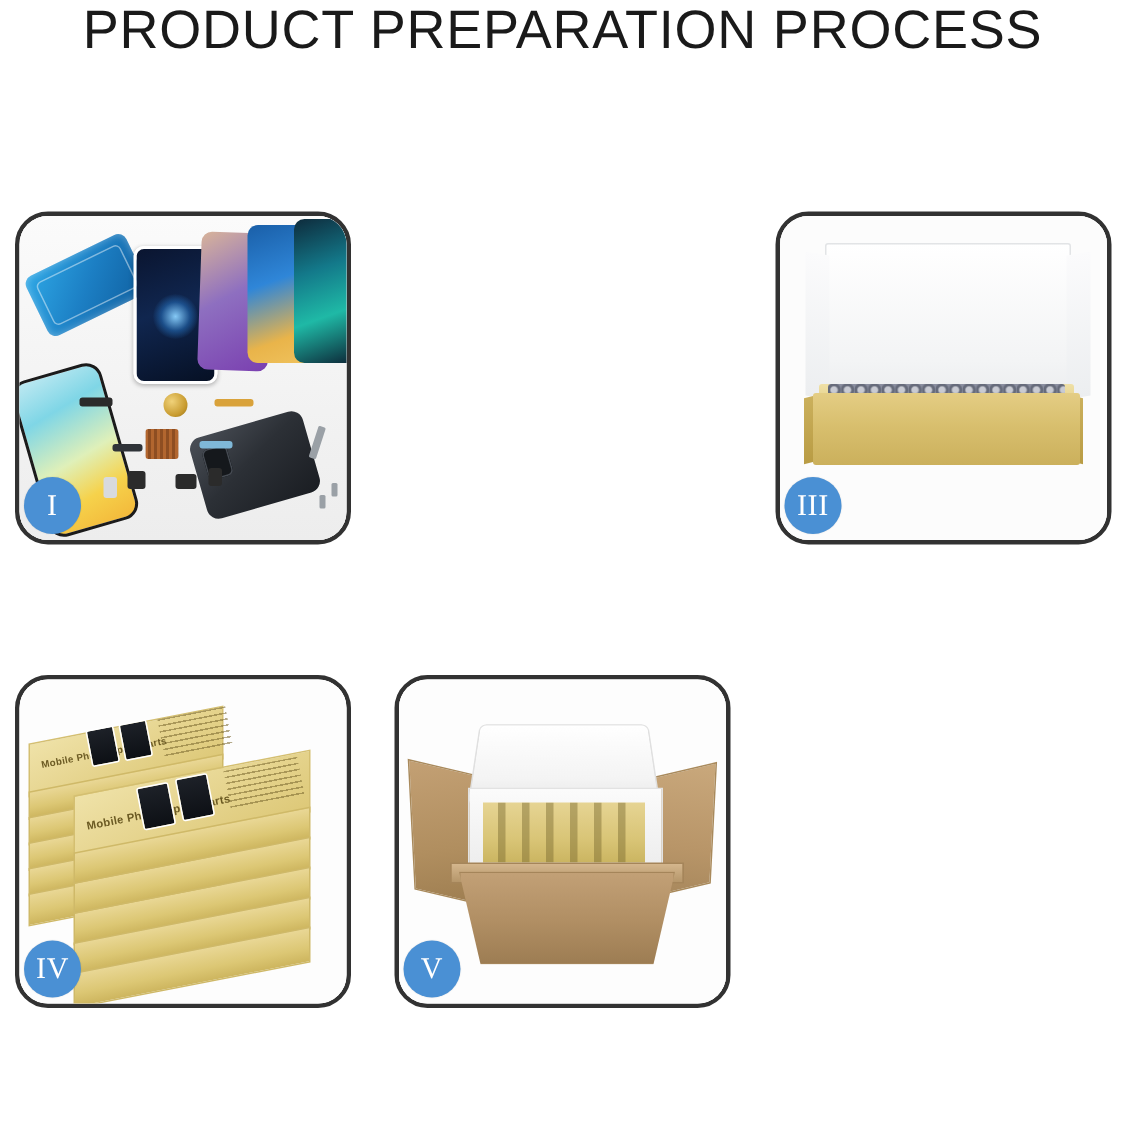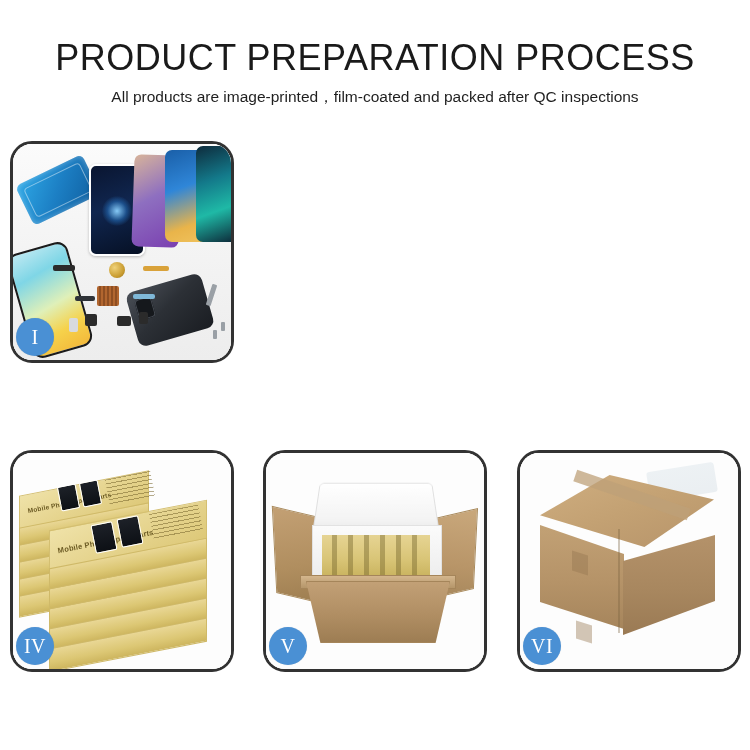--- a/index.html
+++ b/index.html
@@ -23,21 +23,20 @@
   
   .header {
     position: absolute;
     left: 0;
     top: 0;
     width: 750px;
     text-align: center;
   }
   .title {
     margin: 0;
-    padding-top: 38px;
     font-size: 36px;
     line-height: 40px;
     font-weight: normal;
     letter-spacing: 0.5px;
     color: #1a1a1a;
     font-family: "Liberation Sans", sans-serif;
     white-space: nowrap;
   }
   .subtitle {
     margin: 0;
@@ -366,21 +365,20 @@
     transform: rotate(-9deg); border-radius:3px;
   }
 </style>
 </head>
 <body>
 
 <div class="page">
 
   <div class="header">
     <h1 class="title">PRODUCT PREPARATION PROCESS</h1>
-    <p class="subtitle">All products are image-printed，film-coated and packed after QC inspections</p>
   </div>
 
   <div class="grid">
 
     <div class="card c1">
       <div class="clip">
         <div class="sc1">
           <div class="ph ph-blue"></div>
           <div class="ph ph-glass"></div>
           <div class="ph ph-purple"></div>
@@ -400,20 +398,33 @@
           <div class="prt blk" style="left:56px;top:174px;width:9px;height:14px;background:#d8dade;"></div>
           <div class="prt scr" style="left:200px;top:186px;"></div>
           <div class="prt scr" style="left:208px;top:178px;"></div>
           <div class="prt scr" style="left:196px;top:140px;width:5px;height:22px;transform:rotate(18deg);"></div>
         </div>
       </div>
       <div class="badge">I</div>
     </div>
 
 
+    <div class="card c3">
+      <div class="clip">
+        <div class="sc3">
+          <div class="k3-lid"></div>
+          <div class="k3-flap-l"></div>
+          <div class="k3-flap-r"></div>
+          <div class="k3-tray-top"></div>
+          <div class="k3-bubble"></div>
+          <div class="k3-tray"></div>
+        </div>
+      </div>
+      <div class="badge">III</div>
+    </div>
 
     <div class="card c4">
       <div class="clip">
         <div class="sc4">
 
           <div class="box4" style="left:6px;top:30px;width:128px;height:34px;">
             <div class="top"></div>
           </div>
           <div class="box4" style="left:6px;top:62px;width:128px;height:17px;">
             <div class="front" style="top:0;height:17px;transform:skewY(-11deg);"></div>
@@ -479,30 +490,15 @@
               <i style="left:74px"></i>
               <i style="left:90px"></i>
           </div>
           <div class="c5-rim"></div>
           <div class="c5-body"></div>
         </div>
       </div>
       <div class="badge">V</div>
     </div>
 
-    <div class="card c6">
-      <div class="clip">
-        <div class="sc6">
-          <div class="c6-wrap"></div>
-          <div class="c6-top"></div>
-          <div class="c6-tape"></div>
-          <div class="c6-left"></div>
-          <div class="c6-right"></div>
-          <div class="c6-seam"></div>
-          <div class="c6-tab1"></div>
-          <div class="c6-tab2"></div>
-        </div>
-      </div>
-      <div class="badge">VI</div>
-    </div>
 
   </div>
 </div>
 
 </body></html>

